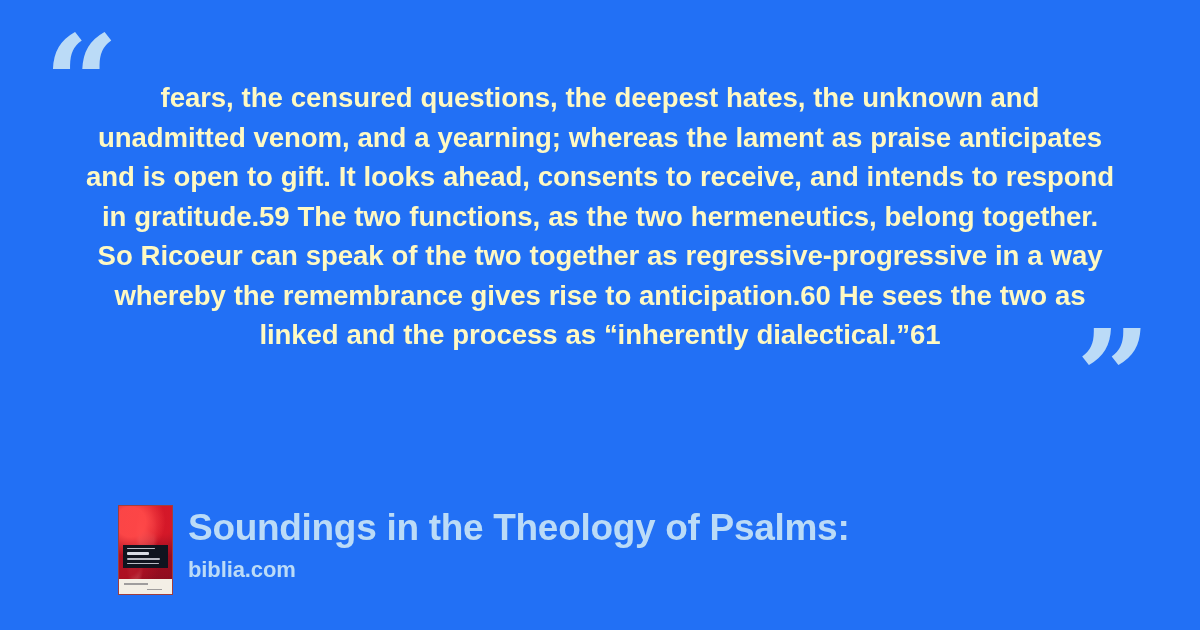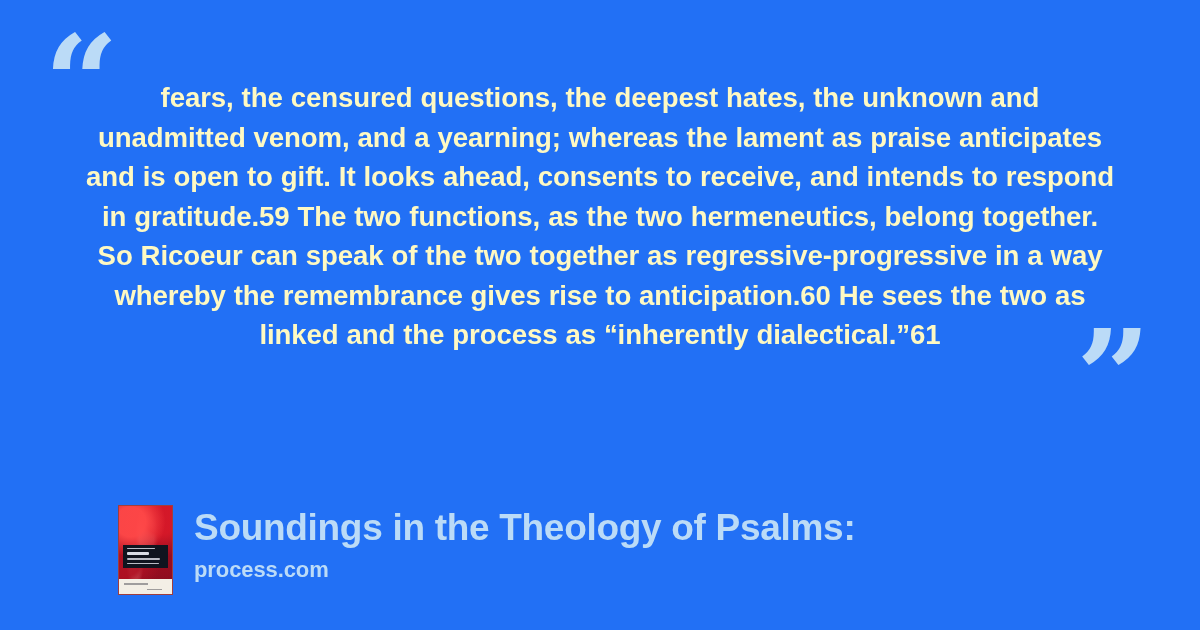--- a/index.html
+++ b/index.html
@@ -125,21 +125,21 @@
   }
   .cover-foot .cf-line {
     height: 1.5px;
     background: rgba(90,90,96,0.55);
     margin: 4px 5px 0 5px;
   }
   .cover-foot .cf-line.a { width: 46%; }
   .cover-foot .cf-line.b { width: 28%; margin-left: 28px; }
 
   .footer-text {
-    margin-left: 21px;
+    margin-left: 15px;
     padding-top: 1px;
   }
 
   .footer-title {
     color: #bbdbf7;
     font-size: 37px;
     font-weight: 700;
     line-height: 43px;
     letter-spacing: -0.3px;
     white-space: nowrap;
@@ -178,18 +178,18 @@
         <div class="cb-line d"></div>
       </div>
       <div class="cover-foot">
         <div class="cf-line a"></div>
         <div class="cf-line b"></div>
       </div>
     </div>
 
     <div class="footer-text">
       <div class="footer-title">Soundings in the Theology of Psalms:</div>
-      <div class="footer-sub">process.com</div>
+      <div class="footer-sub">biblia.com</div>
     </div>
 
   </div>
 
 </div>
 
 </body></html>

